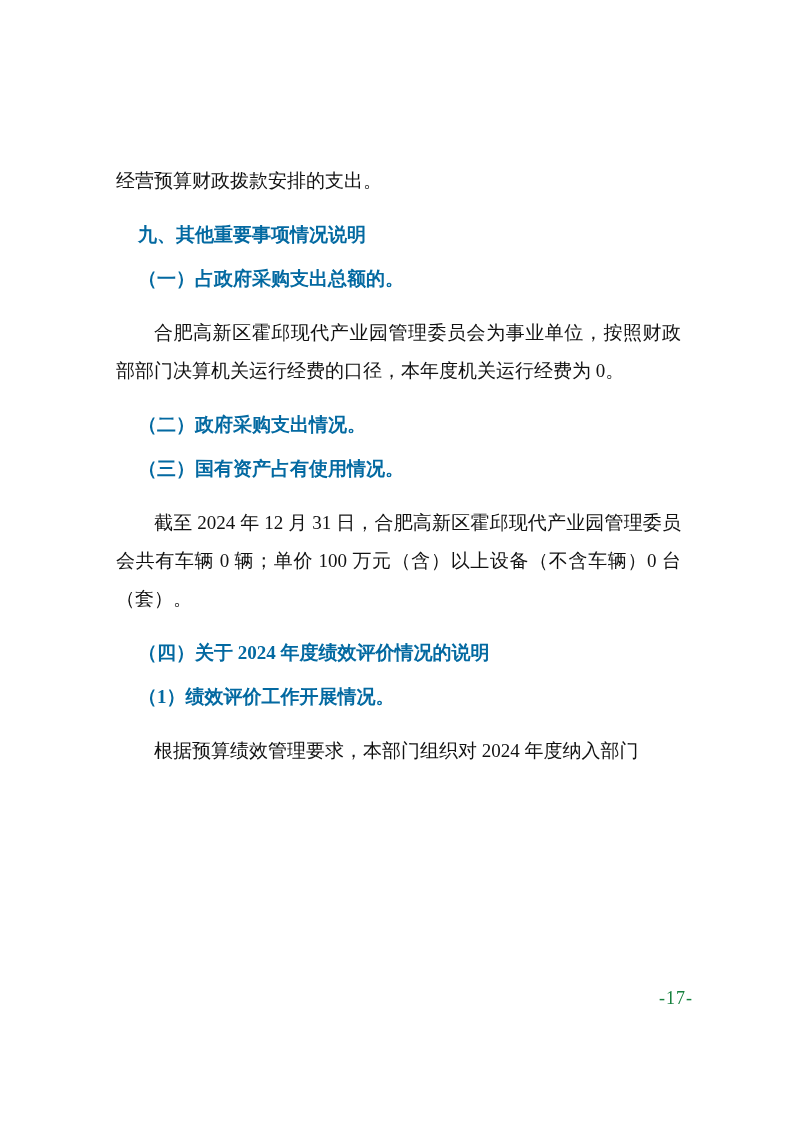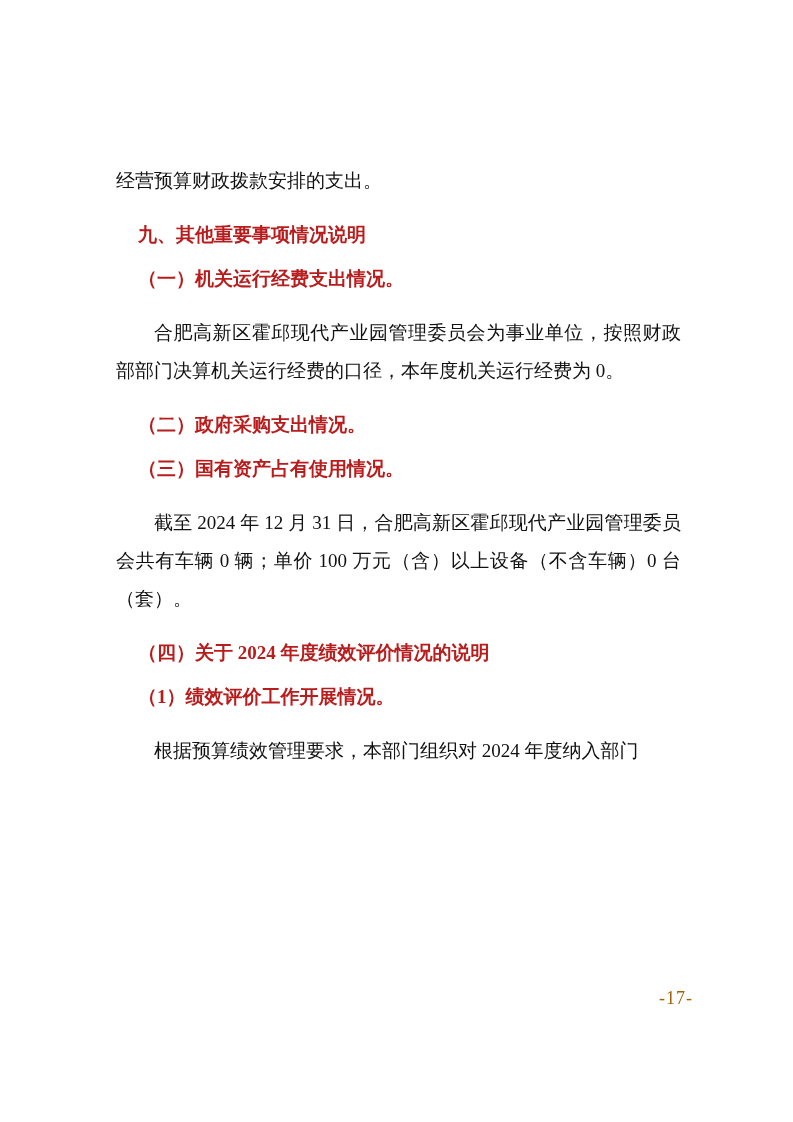--- a/index.html
+++ b/index.html
@@ -31,39 +31,39 @@
     text-indent: 2em;
   }
   .para-cont {
     margin: 16px;
     text-indent: 0;
   }
   .heading {
     margin: 6px 0 0 0;
     text-indent: 2em;
     font-weight: bold;
-    color: #b91c1c;
+    color: #0369a1;
   }
   .page-number {
     position: absolute;
     right: 100px;
     top: 988px;
     font-size: 18px;
     letter-spacing: 1px;
-    color: #a16207;
+    color: #15803d;
   }
 </style>
 </head>
 <body>
 
 <div class="page">
   <div class="content">
     <p class="para-cont">经营预算财政拨款安排的支出。</p>
     <p class="heading">九、其他重要事项情况说明</p>
-    <p class="heading">（一）机关运行经费支出情况。</p>
+    <p class="heading">（一）占政府采购支出总额的。</p>
     <p class="para">合肥高新区霍邱现代产业园管理委员会为事业单位，按照财政部部门决算机关运行经费的口径，本年度机关运行经费为 0。</p>
     <p class="heading">（二）政府采购支出情况。</p>
     <p class="heading">（三）国有资产占有使用情况。</p>
     <p class="para">截至 2024 年 12 月 31 日，合肥高新区霍邱现代产业园管理委员会共有车辆 0 辆；单价 100 万元（含）以上设备（不含车辆）0 台（套）。</p>
     <p class="heading">（四）关于 2024 年度绩效评价情况的说明</p>
     <p class="heading">（1）绩效评价工作开展情况。</p>
     <p class="para">根据预算绩效管理要求，本部门组织对 2024 年度纳入部门</p>
   </div>
   <div class="page-number">-17-</div>
 </div>

